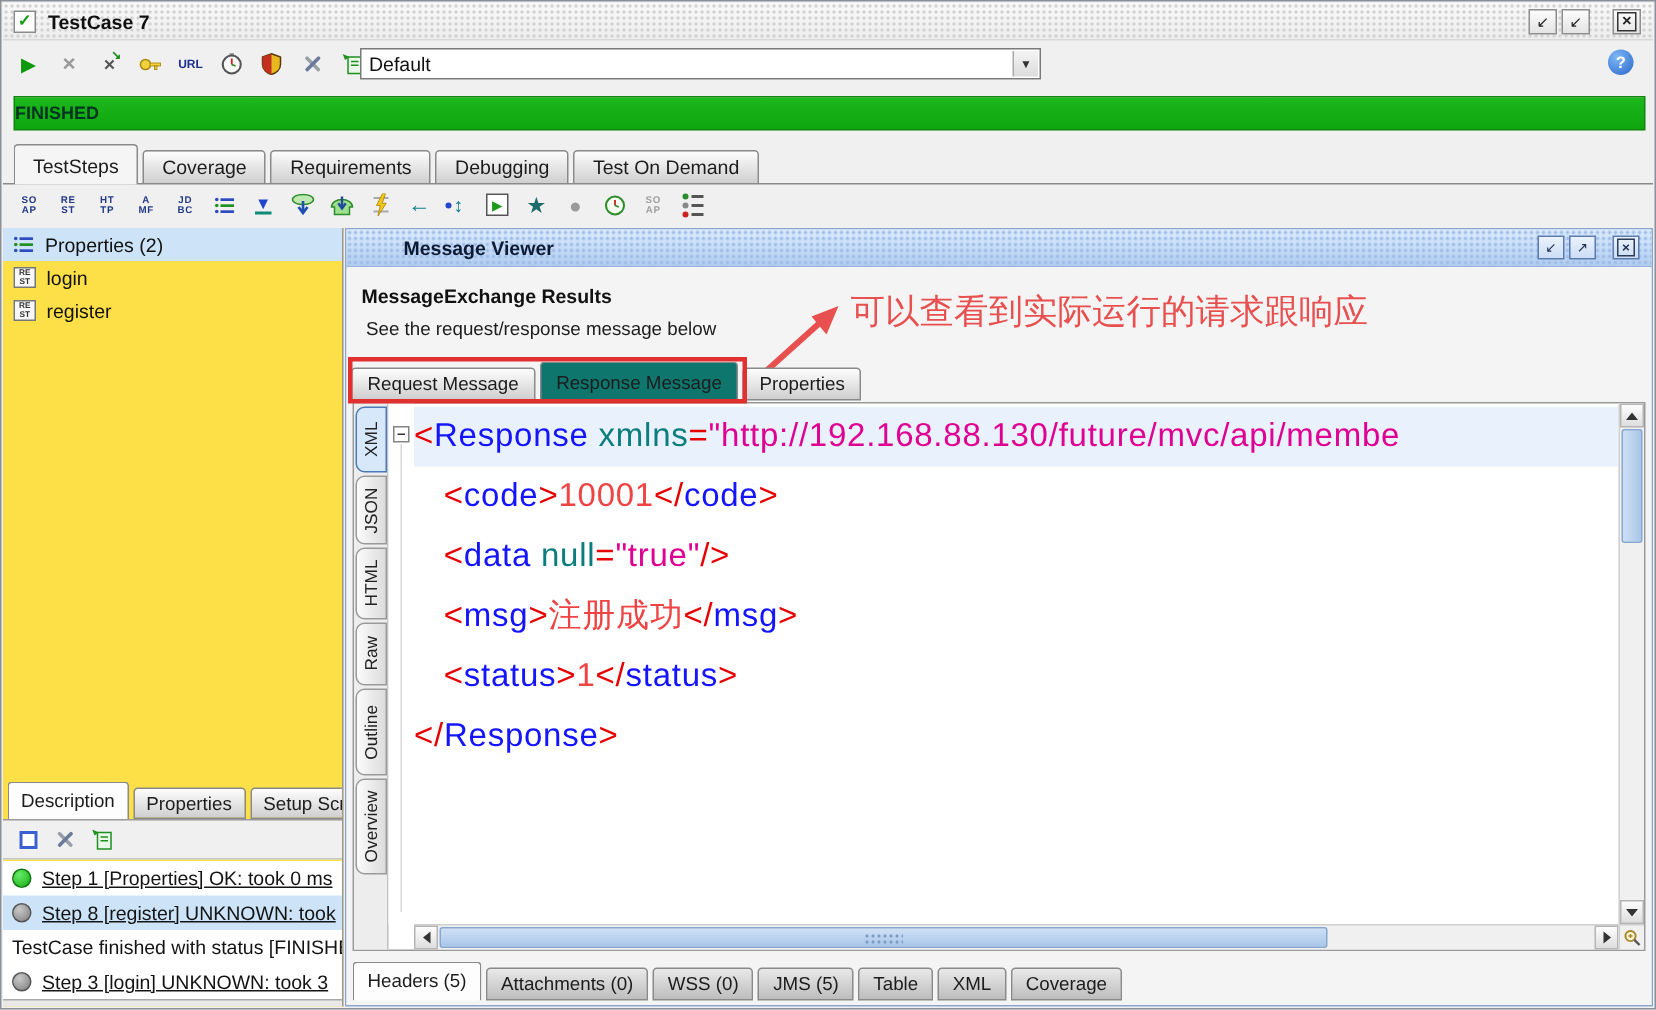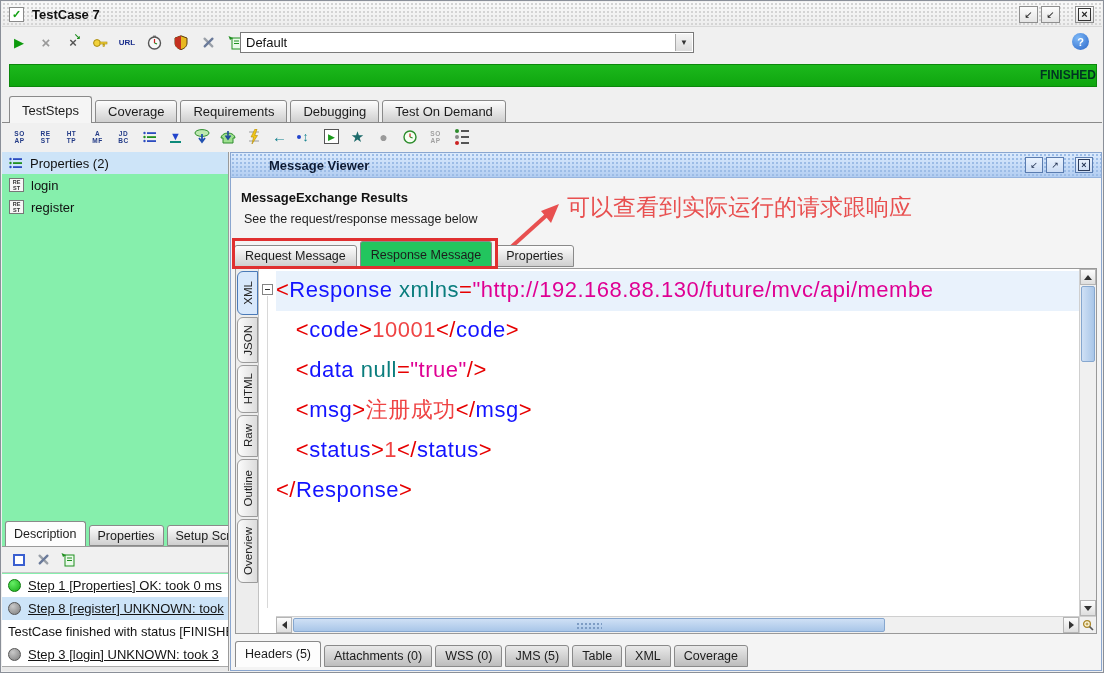--- a/index.html
+++ b/index.html
@@ -29,21 +29,21 @@
   .combo { position:absolute; left:238px; top:4px; width:454px; height:21px; border:1px solid #7a7a7a; background:#fff;
     font-size:13px; line-height:19px; padding-left:5px; color:#111; }
   .combo .arrow { position:absolute; right:1px; top:1px; bottom:1px; width:17px; background:linear-gradient(#f4f4f4,#dcdcdc);
     border-left:1px solid #aaa; display:flex; align-items:center; justify-content:center; font-size:8px; color:#333; }
   .help-btn { position:absolute; right:13px; top:5px; width:17px; height:17px; border-radius:50%;
     background:radial-gradient(circle at 35% 30%, #7db8f7, #2a66c8); color:#fff; font-size:11px; font-weight:bold;
     display:flex; align-items:center; justify-content:center; }
 
   
   .statusbar { position:absolute; top:63px; left:8px; width:1088px; height:23px; border:1px solid #0c870c;
-    background:linear-gradient(#1cb81c,#0fa60f); text-align:right; font-size:12px; font-weight:bold; color:#032; line-height:21px; }
+    background:linear-gradient(#1cb81c,#0fa60f); text-align:left; font-size:12px; font-weight:bold; color:#032; line-height:21px; }
 
   
   .tabrow { display:flex; align-items:flex-end; }
   .tab { margin-right:3px; padding:0 12px; height:23px; line-height:22px; font-size:13px; color:#1c1c1c; white-space:nowrap;
     background:linear-gradient(#fdfdfd,#cfcfcf); border:1px solid #8a8a8a; border-radius:3px 3px 0 0; }
   .tab.selected { background:#f5f5f5; height:27px; line-height:27px; border-bottom:none; z-index:5; position:relative; }
 
   .main-tabs { position:absolute; top:95px; left:8px; right:1px; height:27px; }
   .step-toolbar { position:absolute; top:121px; left:1px; right:1px; height:28px; border-top:1px solid #8a8a8a;
     background:#f0f0f0; display:flex; align-items:center; }
@@ -56,21 +56,21 @@
   .g-updown .dot { position:absolute; left:-5px; top:6px; width:4px; height:4px; background:#2244cc; }
   .g-playbox { border:1px solid #555; background:#fff; width:15px; height:15px; font-size:9px; color:#1c9a1c; display:flex; align-items:center; justify-content:center; }
   .g-star { color:#1d6b6b; font-size:15px; }
   .g-circle { color:#9a9a9a; font-size:14px; }
   .g-bullets { display:flex; flex-direction:column; gap:2px; }
   .g-bullets .row { display:flex; align-items:center; gap:2px; }
   .g-bullets .b { width:4px; height:4px; border-radius:50%; }
   .g-bullets .l { width:8px; height:2px; background:#555; }
 
   
-  .left-panel { position:absolute; top:151px; left:1px; width:227px; bottom:1px; background:#86efac; border-right:1px solid #9a9a9a; }
+  .left-panel { position:absolute; top:151px; left:1px; width:227px; bottom:1px; background:#fde047; border-right:1px solid #9a9a9a; }
   .lp-row { height:22px; display:flex; align-items:center; font-size:13px; color:#111; padding-left:7px; gap:7px; white-space:nowrap; }
   .lp-row.selected { background:#cde4f8; }
   .rest-badge { width:15px; height:14px; border:1px solid #777; background:#f7f7f7; display:flex; flex-direction:column;
     align-items:center; justify-content:center; font-size:5.5px; font-weight:bold; color:#333; line-height:6px; flex-shrink:0; }
   .lp-tabs { position:absolute; top:368px; left:3px; right:0; height:26px; overflow:hidden; }
   .lp-tabs .tab { font-size:12.5px; padding:0 8px; height:21px; line-height:20px; }
   .lp-tabs .tab.selected { height:25px; line-height:25px; background:#fdfdfd;text-align:center; }
   .lp-toolbar { position:absolute; top:394px; left:0; right:0; height:27px; border-top:1px solid #9a9a9a; border-bottom:1px solid #c5c5c5;
     background:#f0f0f0; display:flex; align-items:center; }
   .lp-toolbar .sicon { margin-left:8px; }
@@ -96,21 +96,21 @@
   .mvbtn.m1 { right:58px; } .mvbtn.m2 { right:37px; } .mvbtn.mclose { right:8px; font-weight:bold; }
   .mvbtn .x { border:1px solid #2c3c5c; padding:0 2px; line-height:10px; font-size:9px; }
   .mv-body { position:absolute; top:26px; left:0; right:0; bottom:0; background:#f4f4f4; }
   .mv-heading { position:absolute; top:11px; left:10px; font-size:13px; font-weight:bold; color:#111; }
   .mv-sub { position:absolute; top:33px; left:13px; font-size:12.5px; color:#1c1c1c; }
   .annotation { position:absolute; top:13px; left:336px; font-size:23px; color:#e85050; white-space:nowrap; }
   .anno-arrow { position:absolute; left:262px; top:18px; width:80px; height:58px; }
   .red-frame { position:absolute; left:1px; top:59px; width:266px; height:31px; border:3px solid #e03030; z-index:9; pointer-events:none; }
   .mv-tabs { position:absolute; top:61px; left:3px; height:27px; }
   .mv-tabs .tab { font-size:12.5px; padding:0 10px; height:22px; line-height:21px; }
-  .mv-tabs .tab.selected { height:26px; line-height:26px; background:#22c55e; }
+  .mv-tabs .tab.selected { height:26px; line-height:26px; background:#0f766e; }
 
   
   .editor { position:absolute; top:89px; left:4px; right:4px; bottom:36px; border:1px solid #999; background:#fff; }
   .side-tabs { position:absolute; top:0; left:0; bottom:0; width:23px; background:#ededed; border-right:1px solid #c2c2c2; padding-top:2px; }
   .vtab { width:21px; margin:0 0 2px 1px; border:1px solid #9a9a9a; border-radius:6px 0 0 6px;
     background:linear-gradient(90deg,#fbfbfb,#dcdcdc); display:flex; align-items:center; justify-content:center; }
   .vtab span { writing-mode:vertical-rl; transform:rotate(180deg); font-size:11.5px; color:#222; }
   .vtab.selected { background:#d8e8fb; border-color:#4a7ab8; }
   .vt-xml{height:44px;} .vt-json{height:46px;} .vt-html{height:48px;} .vt-raw{height:42px;} .vt-outline{height:58px;} .vt-overview{height:64px;}
   .gutter { position:absolute; top:0; left:23px; width:17px; bottom:17px; background:#fff; }

